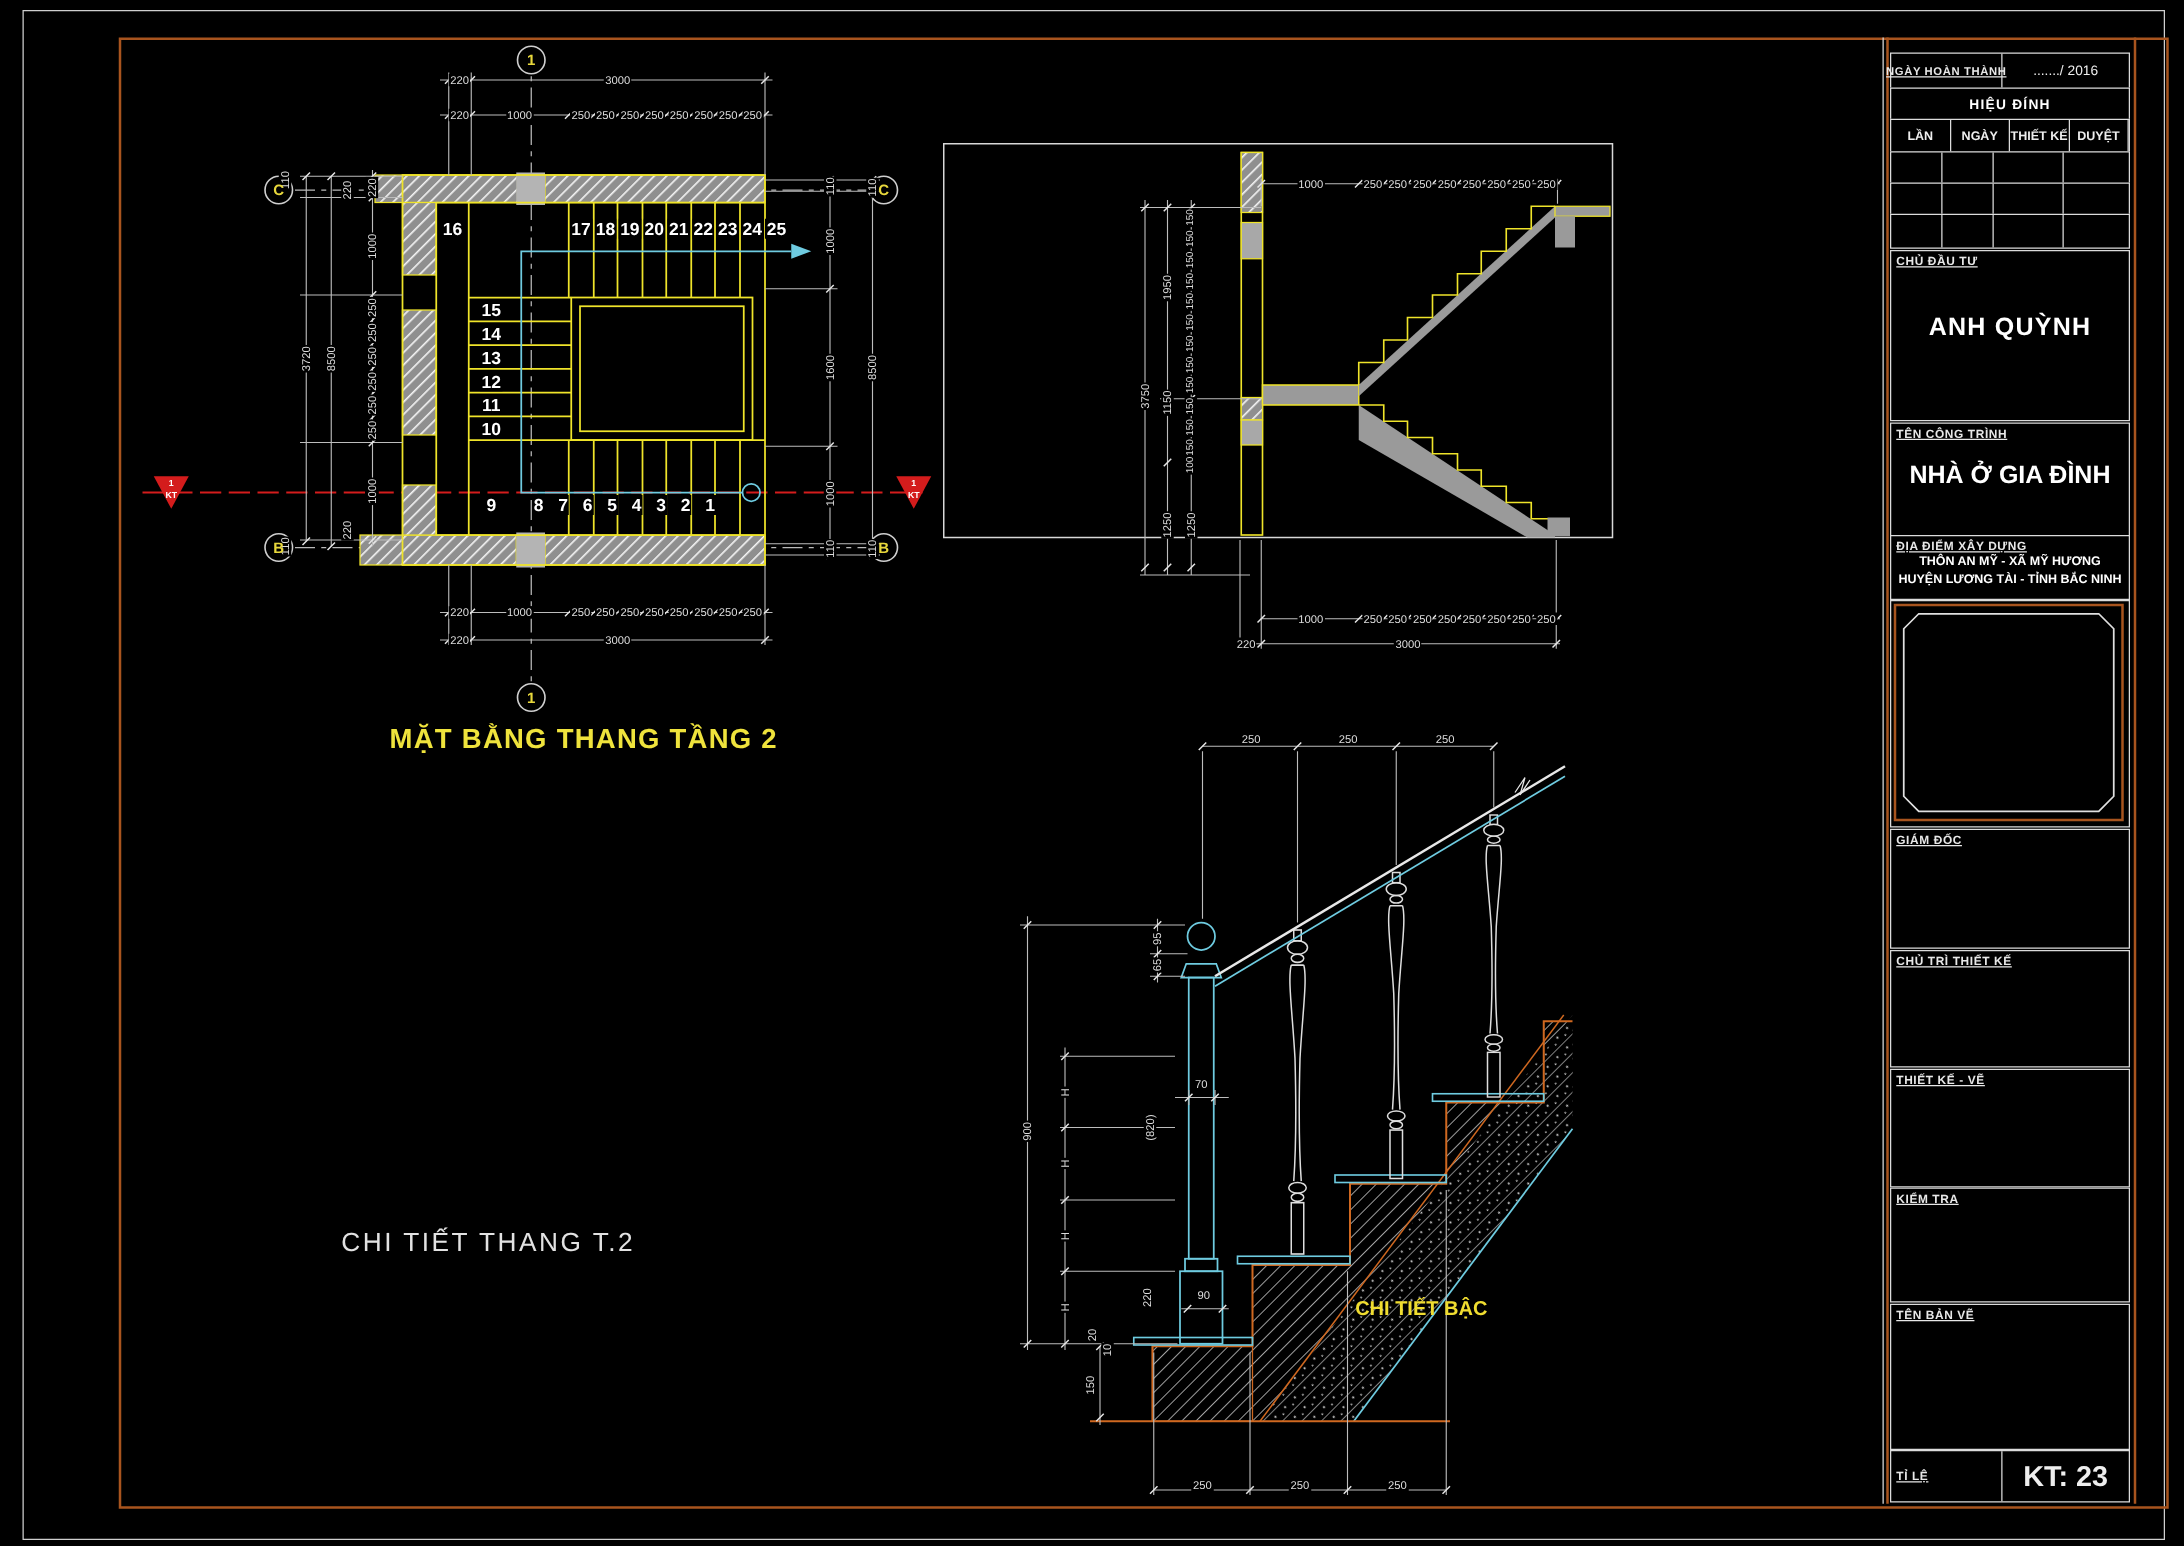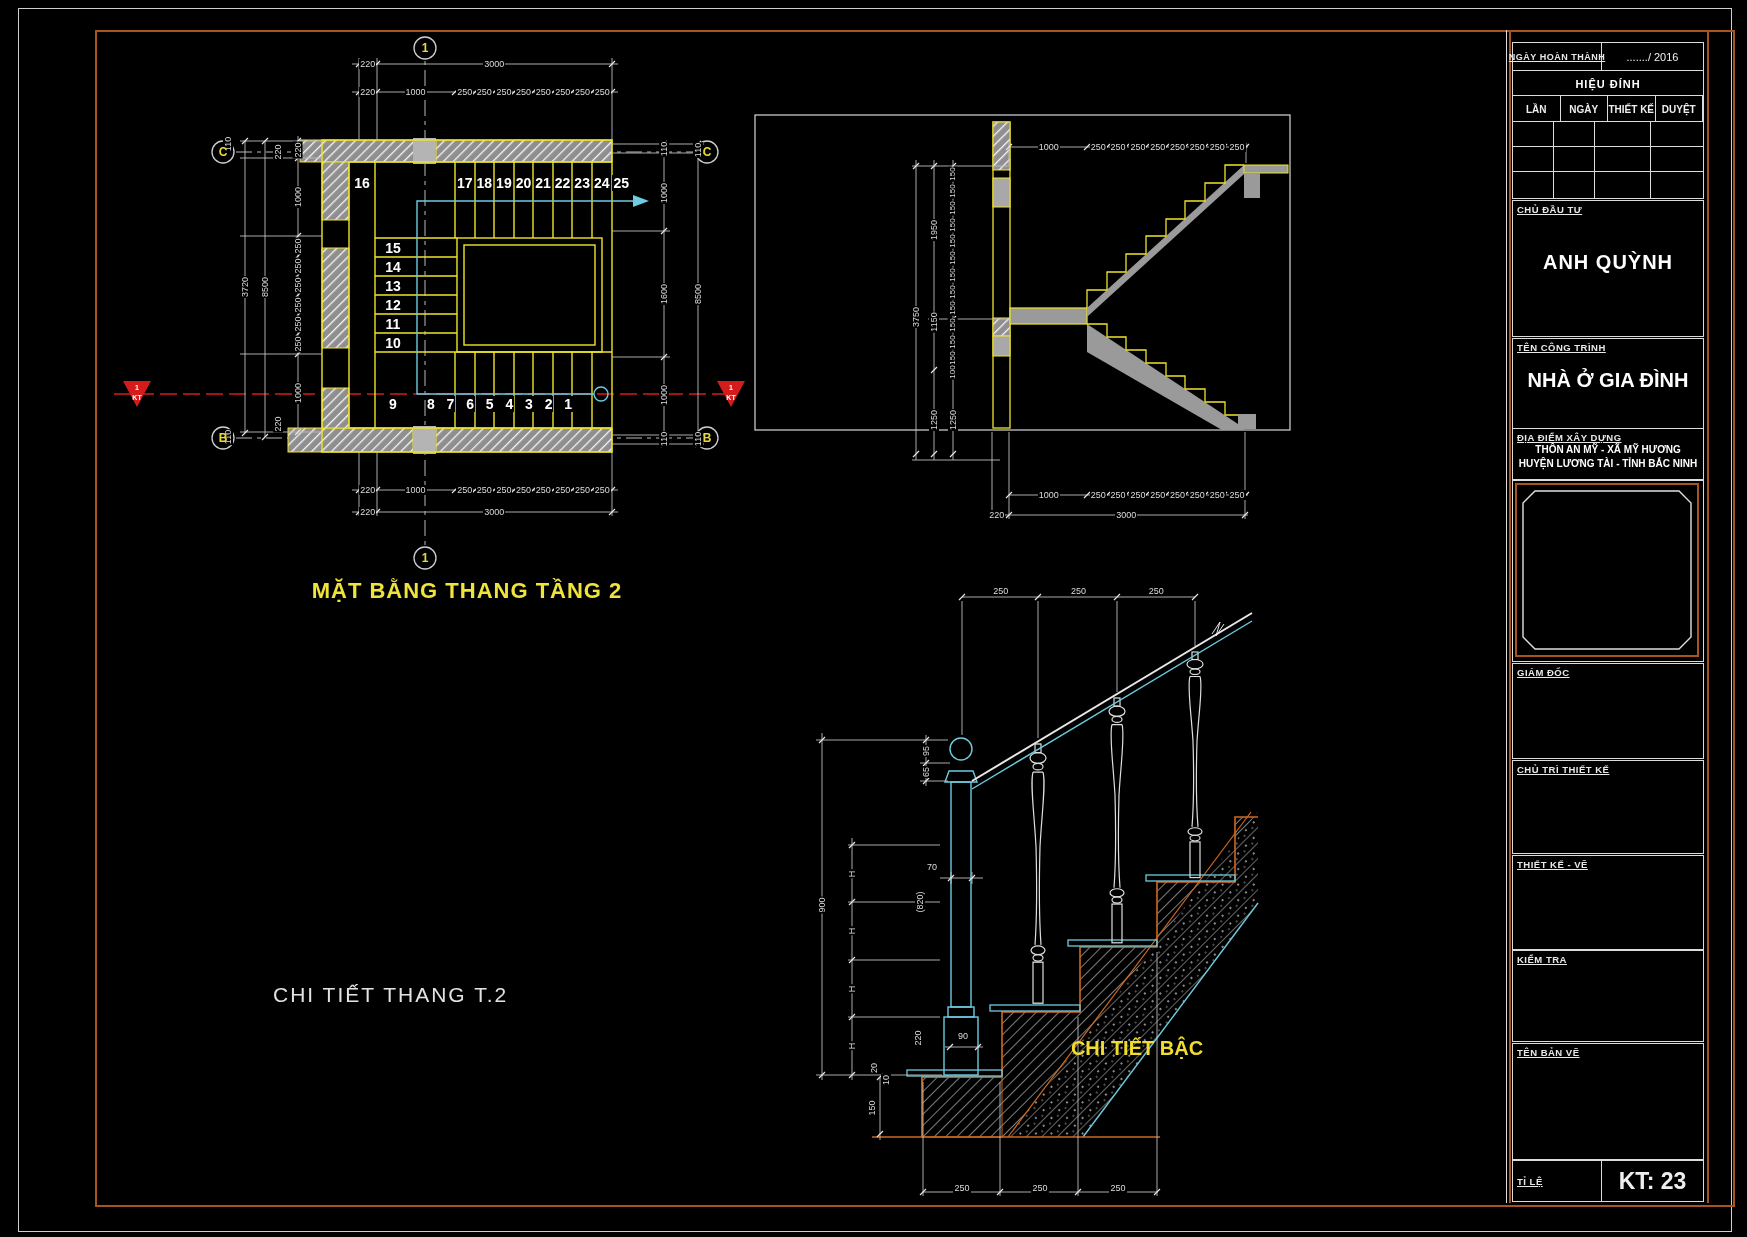--- a/index.html
+++ b/index.html
@@ -27,21 +27,21 @@
   .bub-label{position:absolute;z-index:6;font-size:12px;font-weight:bold;color:#e8d83c;
              transform:translate(-50%,-50%);}
   .cutnum{position:absolute;z-index:6;font-size:7px;font-weight:bold;color:#fff;
           transform:translate(-50%,-50%);line-height:7px;}
   .ptitle{position:absolute;z-index:6;color:#efe33c;font-weight:bold;font-size:22px;
           letter-spacing:1px;transform:translate(-50%,-50%);white-space:nowrap;}
   .bigtitle{position:absolute;z-index:6;color:#e2e2e2;font-size:21px;letter-spacing:2px;
             white-space:nowrap;}
   .notes{position:absolute;z-index:6;font-family:"DejaVu Serif",serif;font-size:18px;
          color:#cfcfcf;line-height:24px;white-space:nowrap;}
-  .dtitle{position:absolute;z-index:6;color:#f0dd30;font-weight:bold;font-size:20px;
+  .dtitle{position:absolute;z-index:6;color:#f0dd30;font-weight:bold;font-size:16px;
           transform:translate(-50%,-50%);white-space:nowrap;}
   
   #tblock{left:1506px;top:30px;width:225px;height:1173px;z-index:6;}
   .tb-box{position:absolute;left:6px;width:190px;border:1px solid #dcdcdc;background:#000;}
   .tb-label{font-size:9.5px;font-weight:bold;color:#e8e8e8;text-decoration:underline;
             padding:3px 0 0 4px;letter-spacing:.5px;white-space:nowrap;}
   .tb-center{display:flex;align-items:center;justify-content:center;text-align:center;color:#fff;}
   .tb-row{display:flex;}
   .tb-cell{border-right:1px solid #dcdcdc;display:flex;align-items:center;justify-content:center;
            color:#eee;font-size:10px;font-weight:bold;white-space:nowrap;}
@@ -680,21 +680,21 @@
       </div>
       <div class="dimcell">
         <span class="dimtext rot">H</span>
       </div>
       <div class="dimcell">
         <span class="dimtext rot">H</span>
       </div>
     </div>
   <span class="dimfree rot sm" style="left:926px;top:751px">95</span>
   <span class="dimfree rot sm" style="left:926px;top:772px">65</span>
-  <span class="dimfree" style="left:932px;top:867px">70</span>
+  <span class="dimfree" style="left:961px;top:867px">70</span>
   <span class="dimfree rot" style="left:920px;top:902px">(820)</span>
   <span class="dimfree rot" style="left:918px;top:1038px">220</span>
   <span class="dimfree" style="left:963px;top:1036px">90</span>
   <span class="dimfree rot sm" style="left:874px;top:1068px">20</span>
   <span class="dimfree rot sm" style="left:886px;top:1080px">10</span>
   <span class="dimfree rot" style="left:872px;top:1108px">150</span>
 
   <div class="dtitle" style="left:1137px;top:1048px">CHI TIẾT BẬC</div>
   <div class="bigtitle" style="left:273px;top:983px">CHI TIẾT THANG T.2</div>
 

